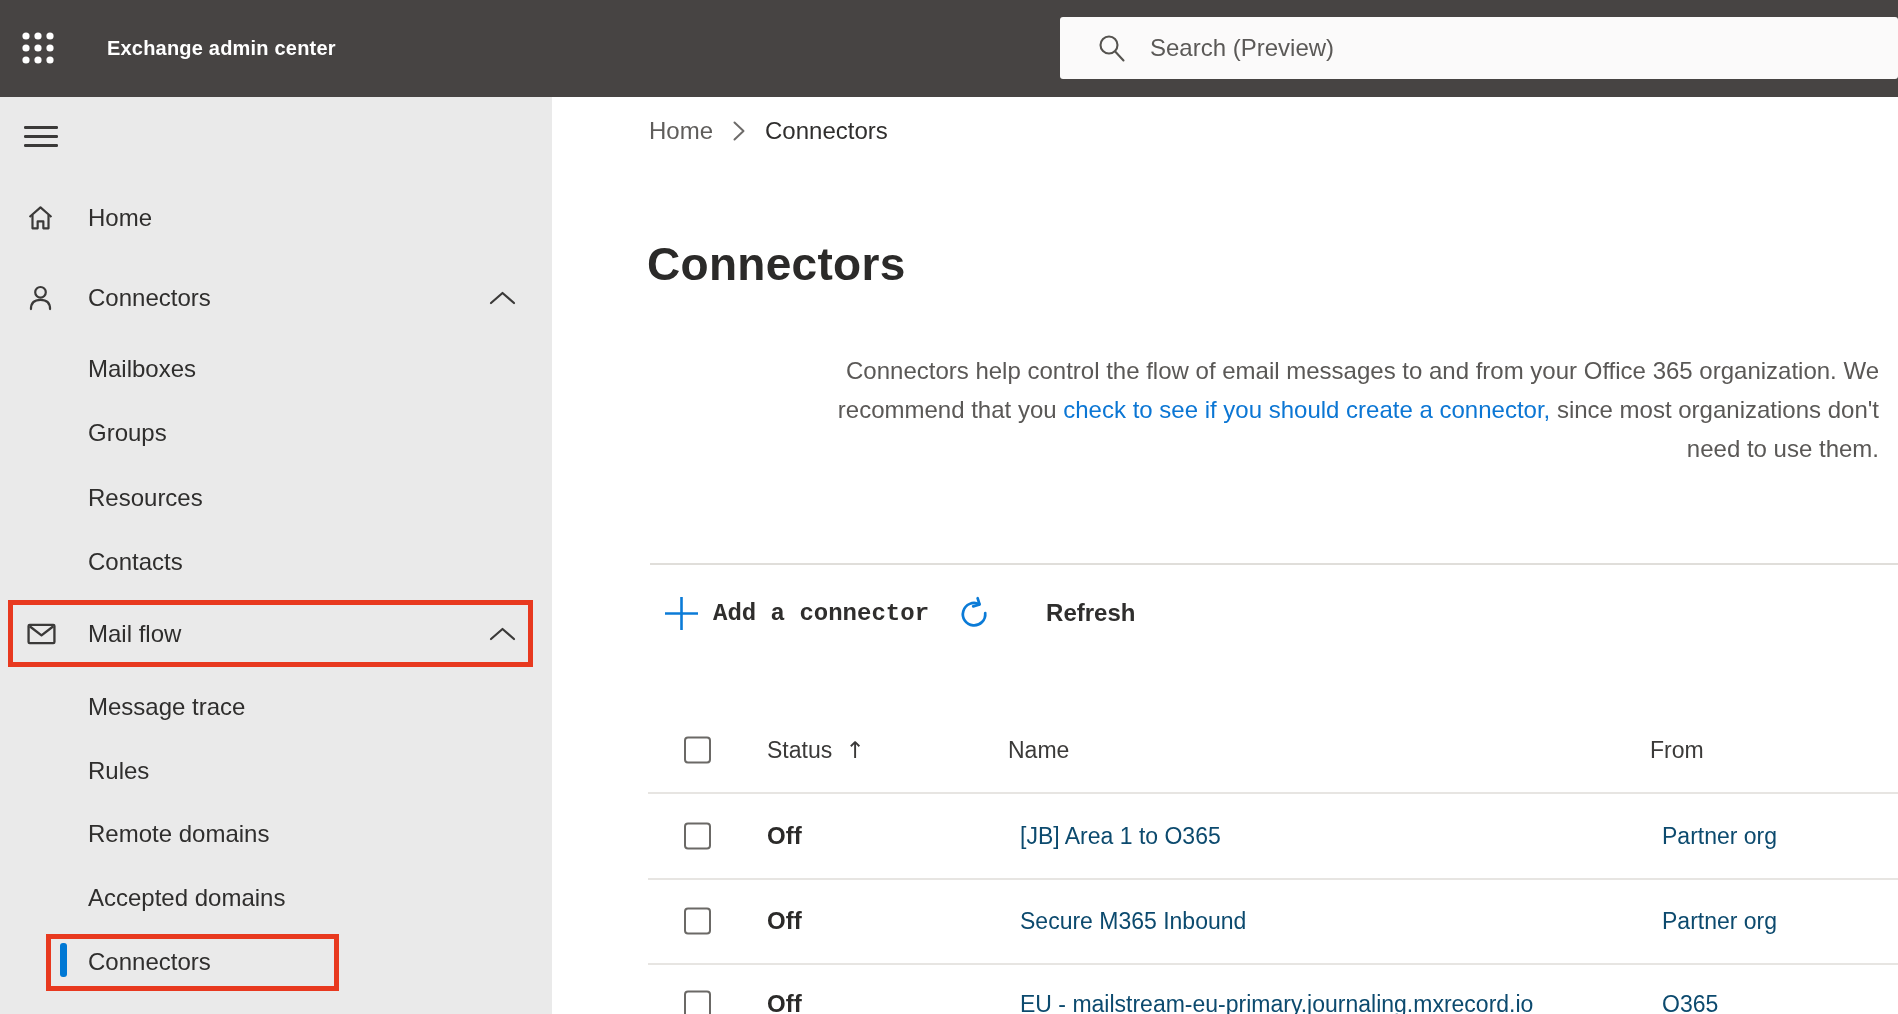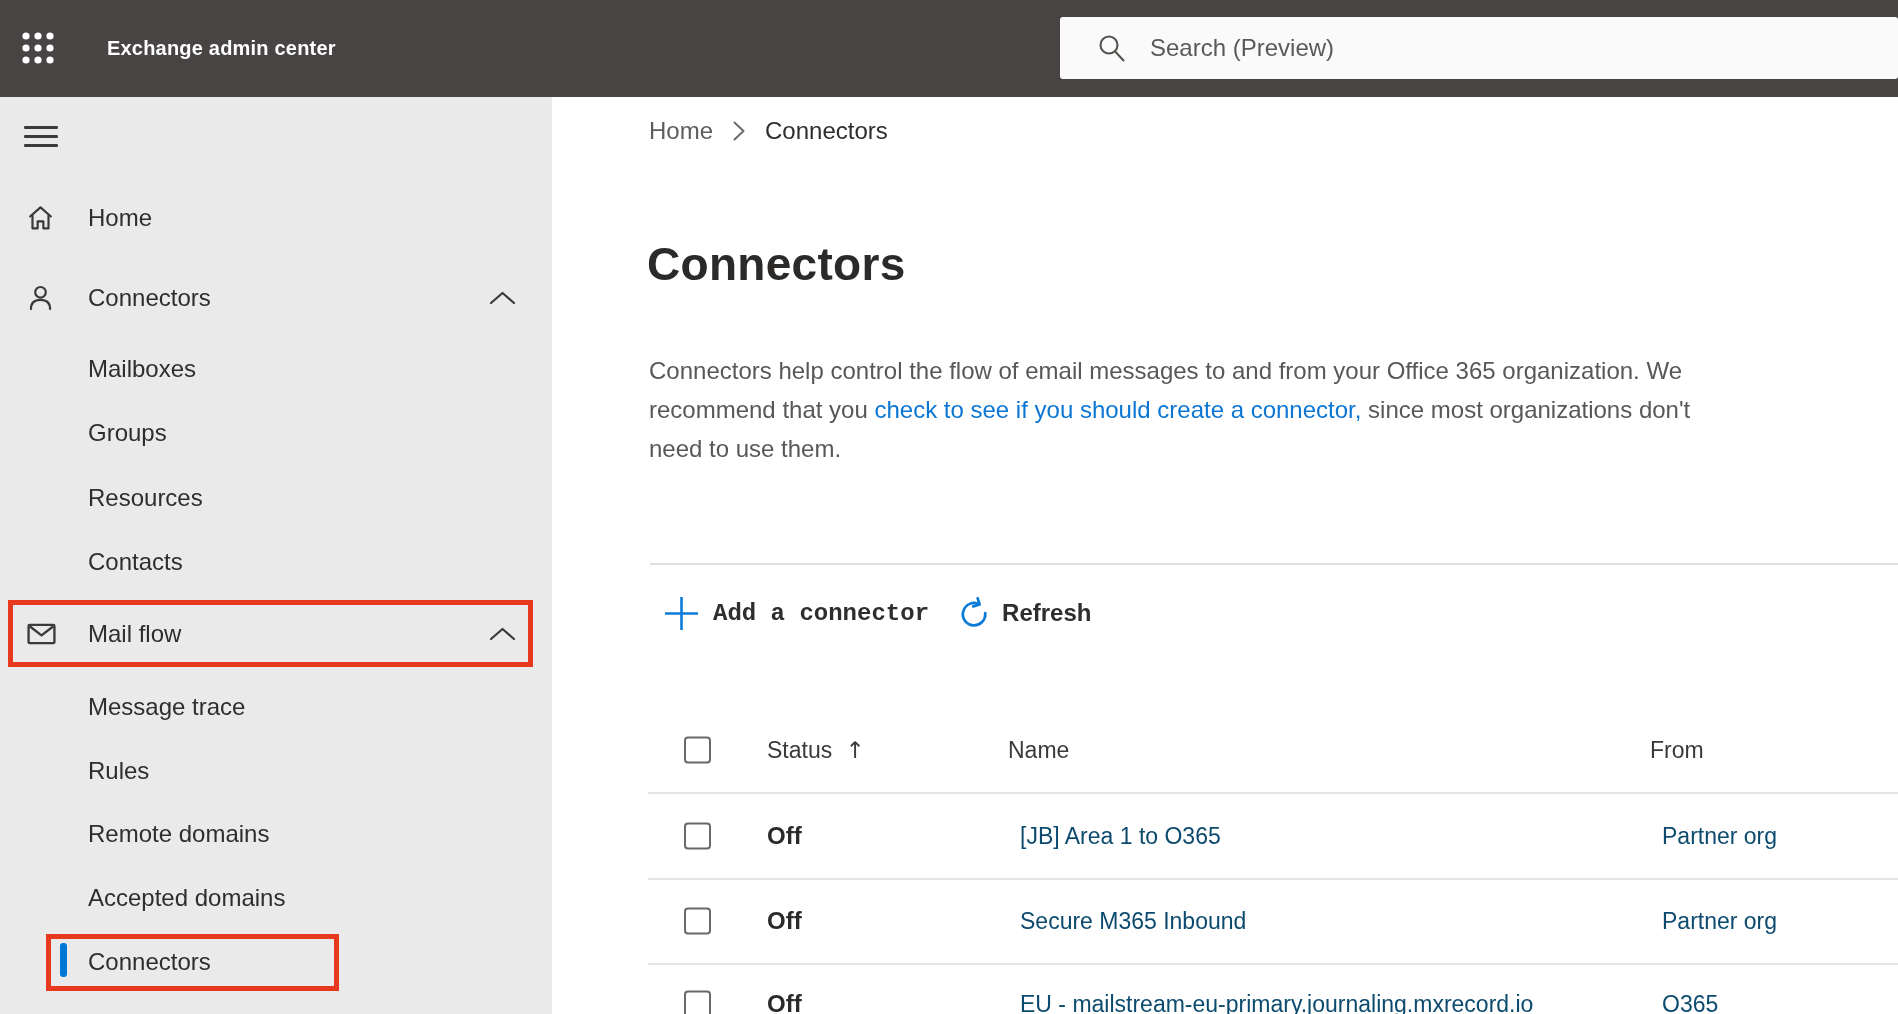--- a/index.html
+++ b/index.html
@@ -28,33 +28,33 @@
   .nav-item .nav-label { position:absolute; left:88px; font-size:24px; color:#2f2e2d; white-space:nowrap; }
   .nav-item .chev { position:absolute; left:489px; top:50%; transform:translateY(-50%); }
   .sel-bar { position:absolute; left:60px; top:846px; width:7px; height:34px; border-radius:3px; background:#0078d4; }
   
   .main { position:absolute; left:552px; top:97px; width:1346px; height:917px; background:#ffffff; overflow:hidden; }
   .breadcrumb { position:absolute; left:97px; top:18px; height:32px; display:flex; align-items:center; font-size:24px; }
   .crumb-home { color:#5f5d5b; cursor:pointer; }
   .crumb-sep { margin:0 19px; display:flex; align-items:center; }
   .crumb-current { color:#2f2e2d; }
   .page-title { position:absolute; left:95px; top:140px; font-size:46px; font-weight:700; color:#2b2a29; letter-spacing:.3px; }
-  .desc { position:absolute; left:97px; top:254px; width:1230px; font-size:24px; line-height:39px; color:#5a5856; }
+  .desc { position:absolute; left:97px; top:254px; width:1230px; font-size:24px; line-height:39px; color:#5a5856;text-align:right; }
   .desc a { color:#0b76d4; text-decoration:none; cursor:pointer; }
   .hdiv { position:absolute; height:2px; background:#e0deda; }
   .div-toolbar { left:98px; right:0; top:466px; }
   .div-header  { left:96px; right:0; top:695px; background:#e7e5e2; }
   .div-row1    { left:96px; right:0; top:781px; background:#e7e5e2; }
   .div-row2    { left:96px; right:0; top:866px; background:#e7e5e2; }
   .toolbar { position:absolute; left:111px; top:494px; height:44px; display:flex; align-items:center; }
   .tb-btn { display:flex; align-items:center; background:transparent; border:none; cursor:pointer;
     font-family:"Liberation Sans", sans-serif; }
   .tb-btn .tb-label { font-size:24px; font-weight:600; color:#2f2e2d; white-space:nowrap; }
   .tb-add .tb-label { margin-left:13px;font-family:Liberation Mono, monospace; }
-  .tb-refresh { margin-left:28px; }
+  .tb-refresh { margin-left:28px;gap:44px; }
   .tb-refresh .tb-label { margin-left:11px; }
   .trow { position:absolute; left:0; width:1346px; height:60px; }
   .trow .cb { position:absolute; left:132px; top:50%; transform:translateY(-50%);
     width:27px; height:27px; border:2px solid #6b6966; border-radius:4px; background:transparent; cursor:pointer; }
   .trow .c-status { position:absolute; left:215px; top:50%; transform:translateY(-50%); font-size:23px; white-space:nowrap; }
   .trow .c-name   { position:absolute; left:456px; top:50%; transform:translateY(-50%); font-size:23px; white-space:nowrap; }
   .trow .c-from   { position:absolute; left:1098px; top:50%; transform:translateY(-50%); font-size:23px; white-space:nowrap; }
   .thead { top:623px; }
   .thead .c-status, .thead .c-name, .thead .c-from { color:#3b3a39; cursor:pointer;text-align:center; }
   .sort-arrow { font-size:23px; margin-left:13px; color:#3b3a39; font-family:"DejaVu Sans", sans-serif; }

